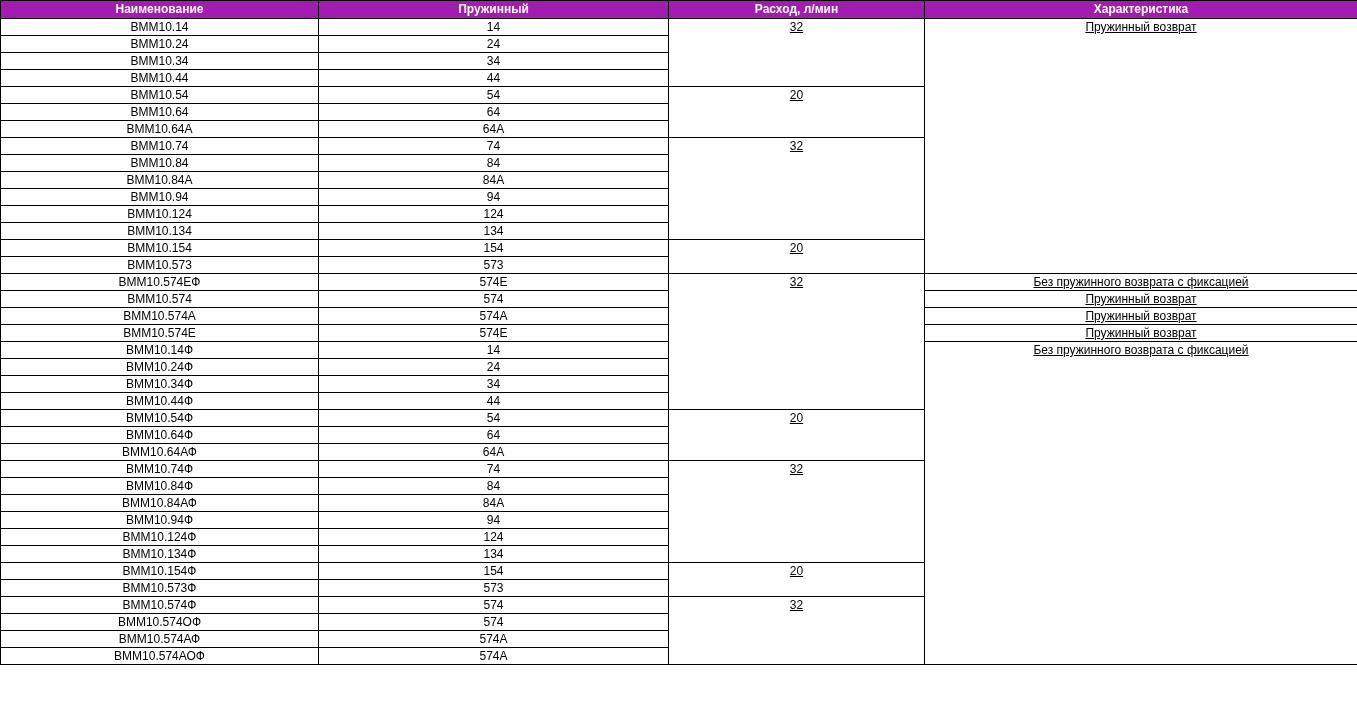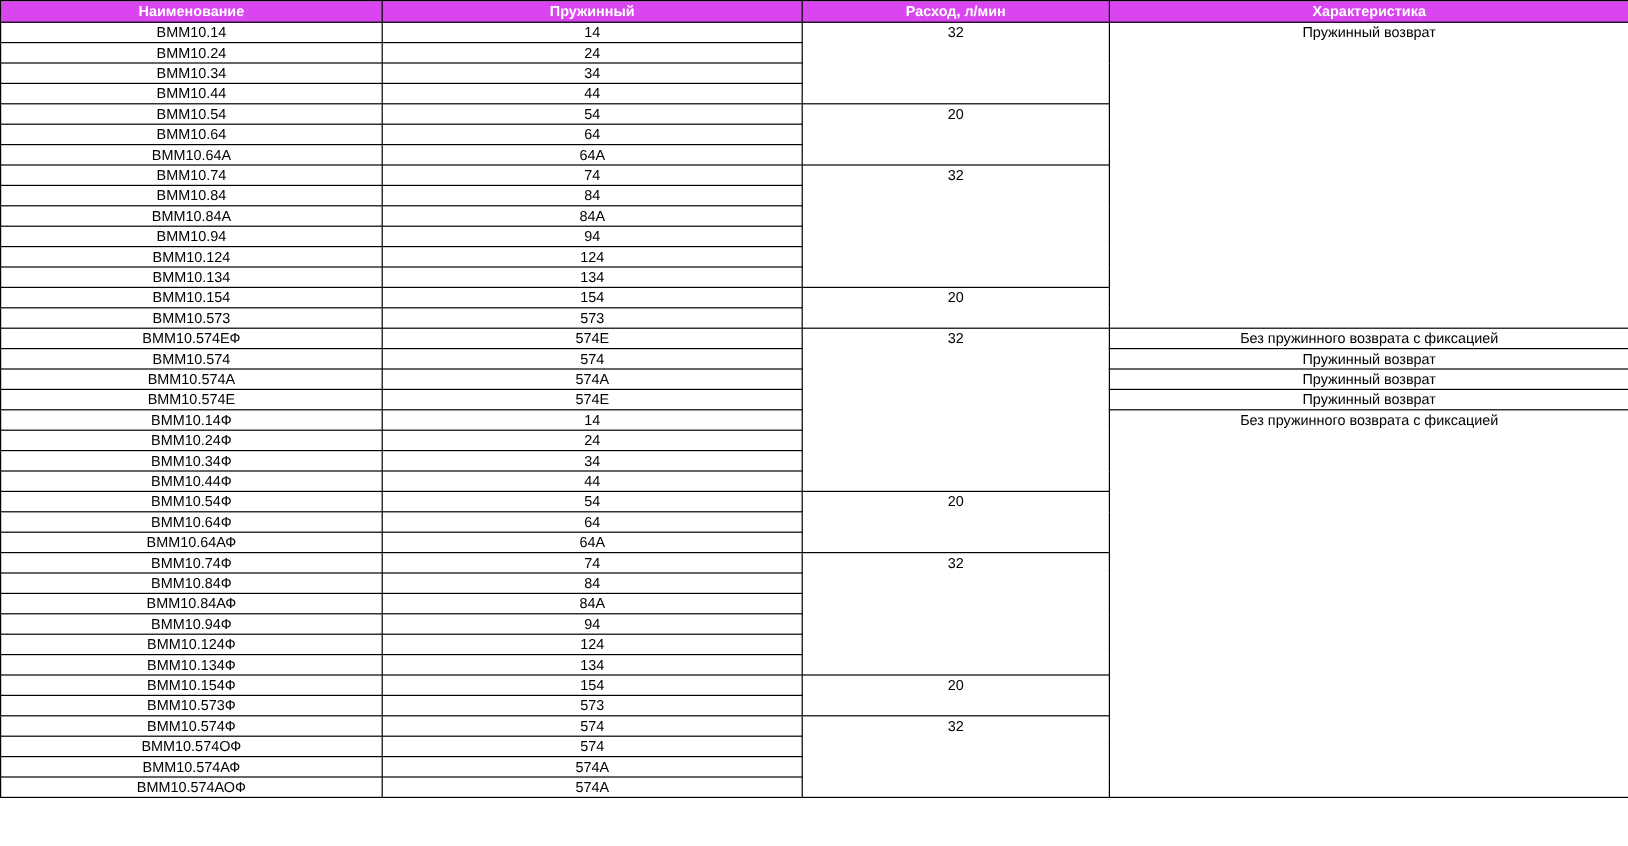--- a/index.html
+++ b/index.html
@@ -31,35 +31,35 @@
     text-align: center;
     vertical-align: top;
     padding: 0;
     line-height: 16px;
     height: 16px;
     font-size: 12px;
     font-weight: normal;
     background: #ffffff;
   }
   table.spec thead th {
-    background: #d946ef;
+    background: #a21caf;
     color: #ffffff;
     font-weight: bold;
     height: 17px;
     line-height: 17px;
     border: 1px solid #000000;
   }
   
   col.c-name  { width: 318px; }
   col.c-sch   { width: 350px; }
   col.c-flow  { width: 256px; }
   col.c-char  { width: 433px; }
 
   td.name, td.sch, td.flow, td.char { white-space: nowrap; overflow: hidden; }
-  td.flow, td.char { vertical-align: top; }
+  td.flow, td.char { vertical-align: top; text-decoration: underline; }
 </style>
 </head>
 <body>
 
 <div class="sheet">
   <table class="spec">
     <colgroup>
       <col class="c-name">
       <col class="c-sch">
       <col class="c-flow">

